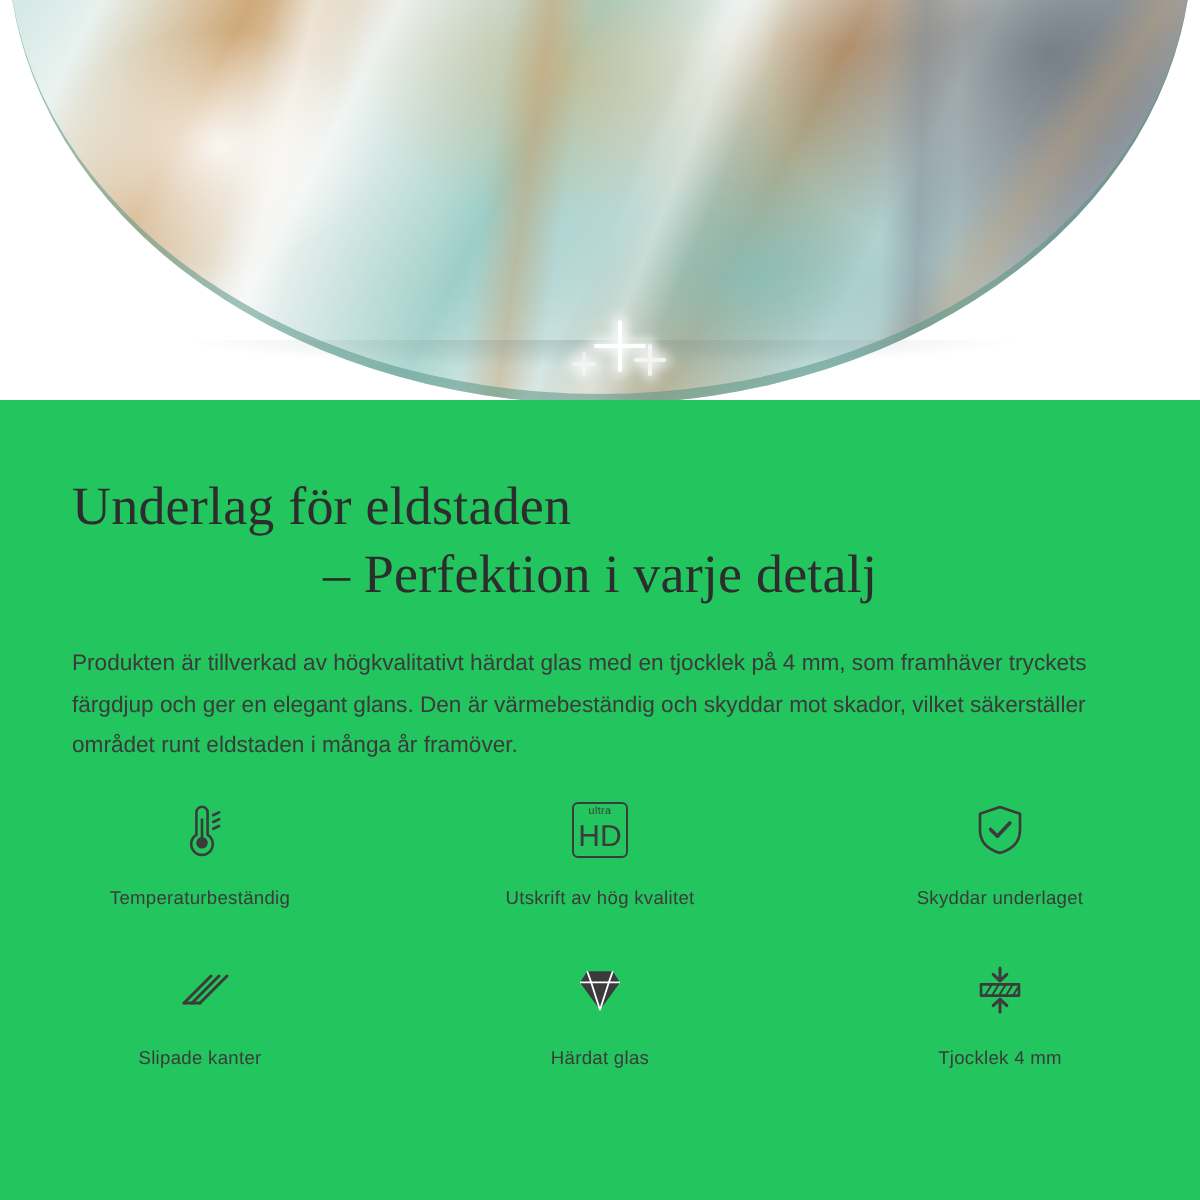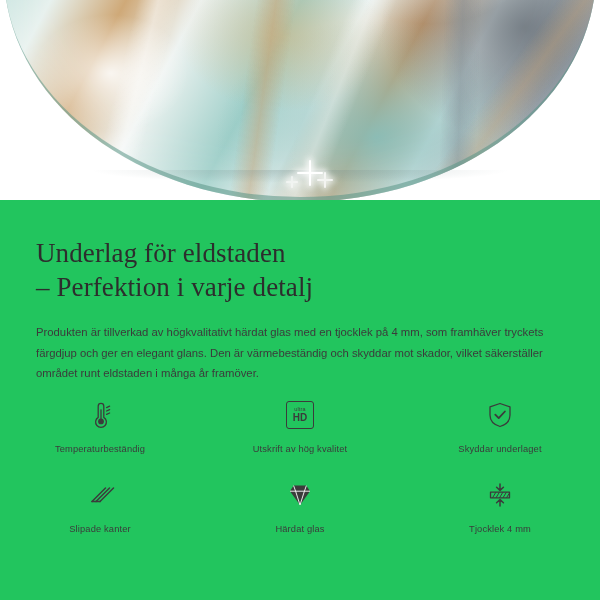--- a/index.html
+++ b/index.html
@@ -128,21 +128,21 @@
   .headline {
     margin: 0;
     padding: 36px 36px 0 36px;
     font-family: "Liberation Serif", serif;
     font-weight: 400;
     font-size: 27px;
     line-height: 34px;
     color: #2d2d2d;
     letter-spacing: 0.1px;
   }
-  .headline .line2 { display: block; }
+  .headline .line2 { display: block; text-align: center; }
 
   .body-copy {
     margin: 0;
     padding: 18px 19px 0 36px;
     font-size: 11.3px;
     line-height: 20.5px;
     color: #3b3b3b;
     max-width: 534px;
   }
 
@@ -200,22 +200,22 @@
     justify-content: center;
     line-height: 1;
   }
   .hd-top {
     font-size: 5.4px;
     letter-spacing: 0.2px;
     color: #3b3b3b;
     margin-bottom: 1px;
   }
   .hd-bottom {
-    font-size: 10px;
-    font-weight: bold;
+    font-size: 15px;
+    font-weight: normal;
     color: #3b3b3b;
   }
 </style>
 </head>
 <body>
 
 <div class="page">
 
   <div class="hero">
     <div class="hero-disc">

